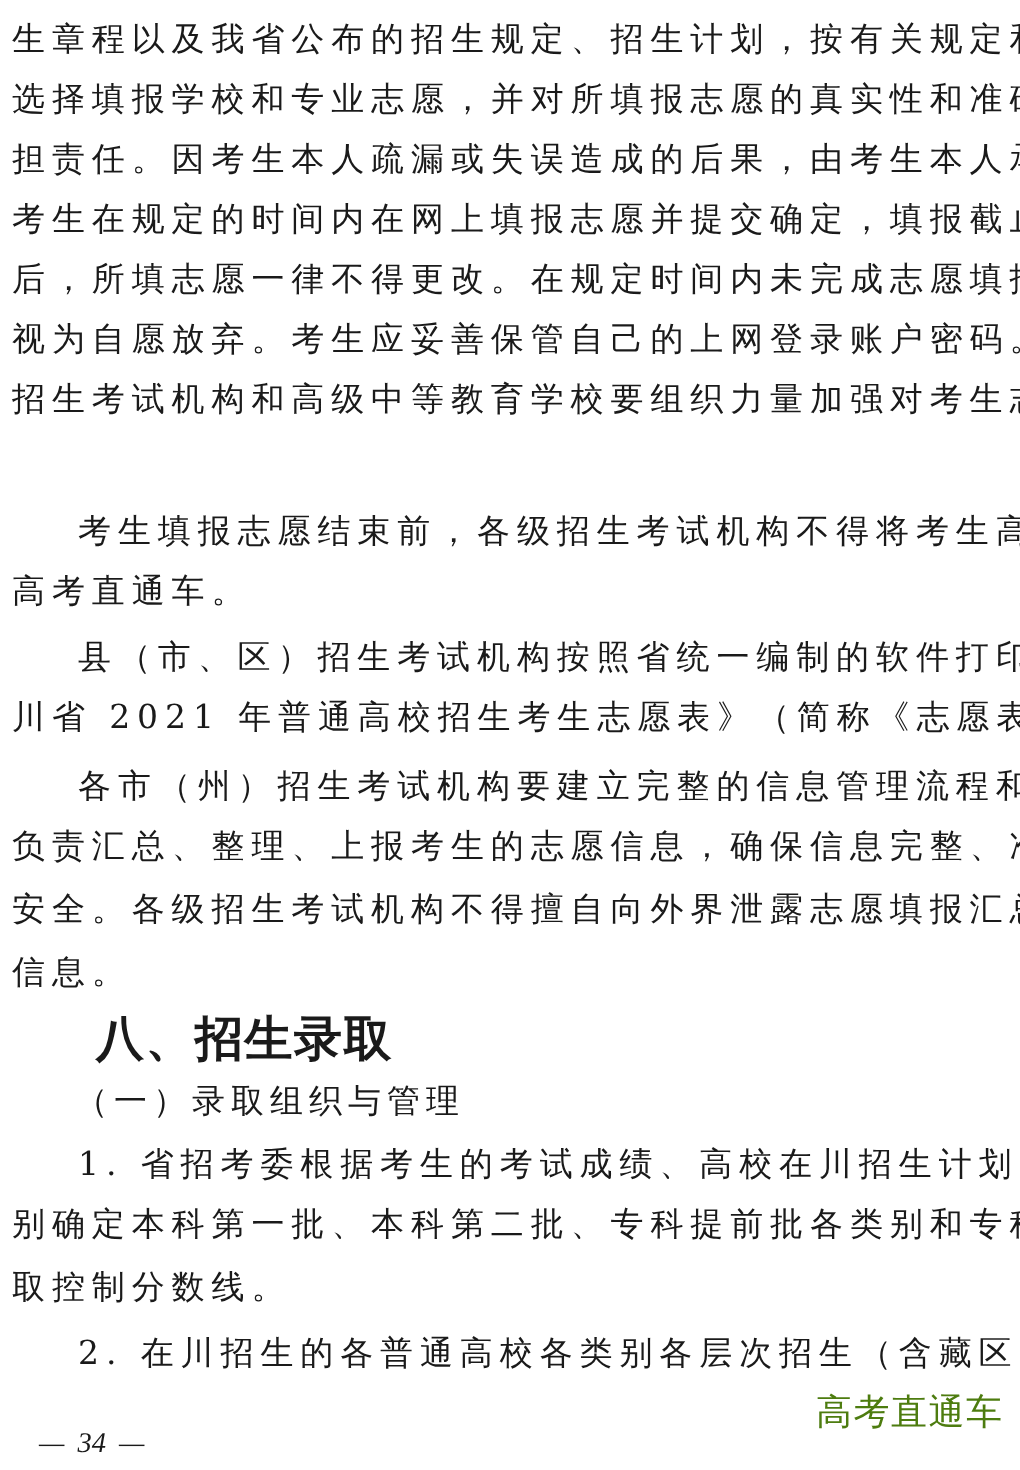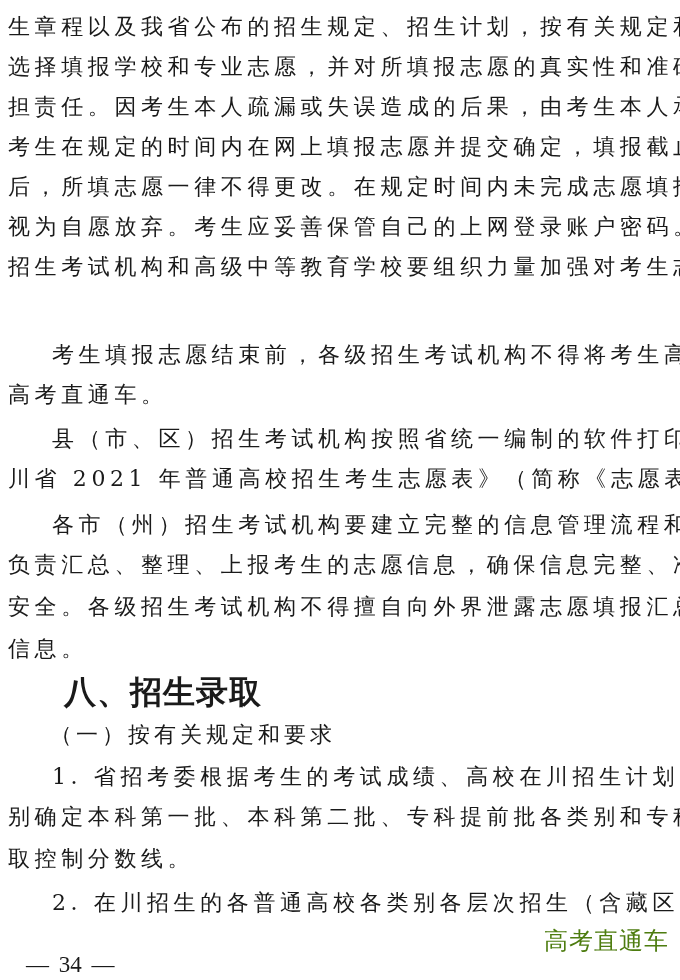--- a/index.html
+++ b/index.html
@@ -64,23 +64,24 @@
       font-family: "DejaVu Sans", "Liberation Sans", sans-serif;
       font-size: 24px;
       color: #4d7c0f;
       letter-spacing: 1px;
     }
     .page-number {
       position: absolute;
       left: 26px;
       top: 952px;
       font-family: "Liberation Serif", "DejaVu Serif", serif;
-      font-size: 23px;
+      font-size: 19px;
       color: #1a1a1a;
       word-spacing: 4px;
+      font-style: italic;
     }
   </style>
 </head>
 <body>
 
 <div class="page">
 
   <div class="line" style="top:12px;">生章程以及我省公布的招生规定、招生计划，按有关规定和要求</div>
   <div class="line" style="top:52px;">选择填报学校和专业志愿，并对所填报志愿的真实性和准确性承</div>
   <div class="line" style="top:92px;">担责任。因考生本人疏漏或失误造成的后果，由考生本人承担。</div>
@@ -95,21 +96,21 @@
   <div class="line indent" style="top:424px;">县（市、区）招生考试机构按照省统一编制的软件打印《四</div>
   <div class="line last" style="top:464px;">川省 2021 年普通高校招生考生志愿表》（简称《志愿表》）。</div>
 
   <div class="line indent" style="top:510px;">各市（州）招生考试机构要建立完整的信息管理流程和办法，</div>
   <div class="line" style="top:550px;">负责汇总、整理、上报考生的志愿信息，确保信息完整、准确、</div>
   <div class="line" style="top:592px;">安全。各级招生考试机构不得擅自向外界泄露志愿填报汇总统计</div>
   <div class="line last" style="top:634px;">信息。</div>
 
   <div class="heading" style="top:676px;">八、招生录取</div>
 
-  <div class="subheading" style="top:720px;">（一）按有关规定和要求</div>
+  <div class="subheading" style="top:720px;">（一）录取组织与管理</div>
 
   <div class="line indent" style="top:762px;">1. 省招考委根据考生的考试成绩、高校在川招生计划，分</div>
   <div class="line" style="top:802px;">别确定本科第一批、本科第二批、专科提前批各类别和专科批录</div>
   <div class="line last" style="top:844px;">取控制分数线。</div>
 
   <div class="line indent" style="top:888px;">2. 在川招生的各普通高校各类别各层次招生（含藏区</div>
 
   <div class="watermark">高考直通车</div>
 
   <div class="page-number">— 34 —</div>

